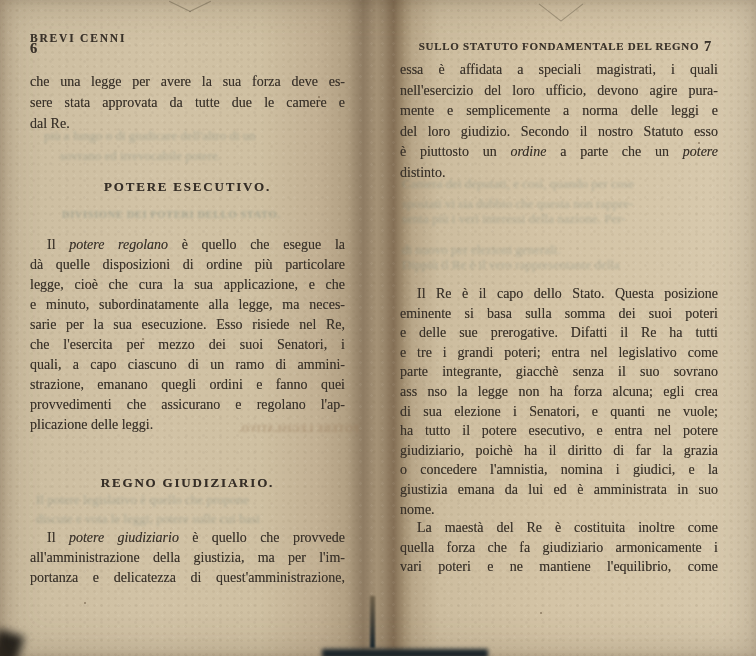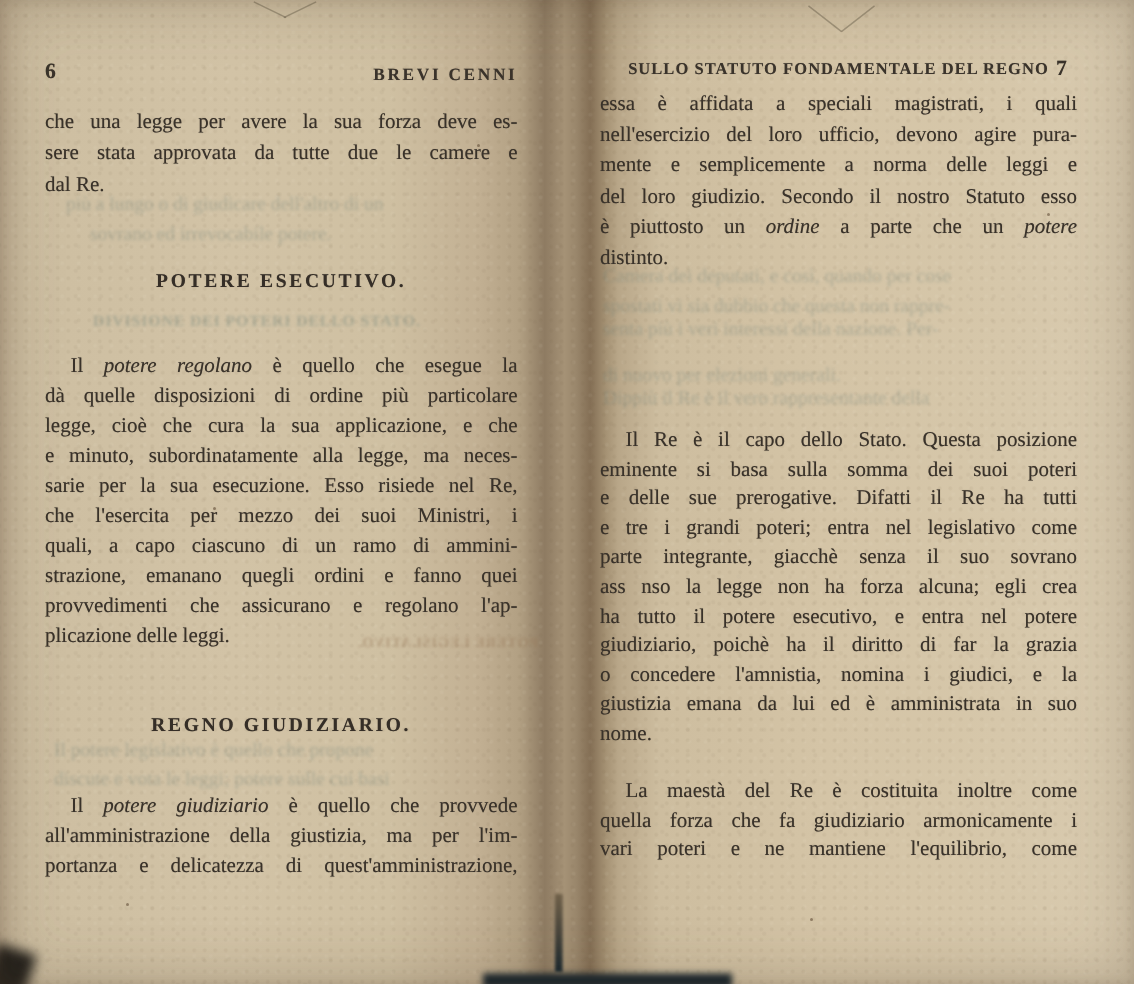--- a/index.html
+++ b/index.html
@@ -102,40 +102,40 @@
   <div class="ghost ghost-caps" id="gh-l4">POTERE LEGISLATIVO.</div>
   <div class="ghost" id="gh-l5">Il potere legislativo è quello che propone</div>
   <div class="ghost" id="gh-l6">discute e vota le leggi; potere sulle cui basi</div>
   <div class="ghost" id="gh-r1">Camera dei deputati, e così, quando per cose</div>
   <div class="ghost" id="gh-r2">spostati vi sia dubbio che questa non rappre-</div>
   <div class="ghost" id="gh-r3">senta più i veri interessi della nazione. Per-</div>
   <div class="ghost" id="gh-r4">di nuovo per elezioni generali.</div>
   <div class="ghost" id="gh-r5">Dippiù il Re è il vero rappresentante della</div>
 
   <div class="running pageno" style="left:30px; top:40px;">6</div>
-  <div class="running" style="left:30px; top:44px; width:315px; text-align:right; letter-spacing:1.8px;">BREVI CENNI</div>
+  <div class="running" style="left:30px; top:32px; width:315px; text-align:left; letter-spacing:1.8px;">BREVI CENNI</div>
 
   <div class="running" style="left:400px; top:40px; width:318px; text-align:center; letter-spacing:.7px; font-size:11px;">SULLO STATUTO FONDAMENTALE DEL REGNO</div>
   <div class="running pageno" style="left:704px; top:38px;">7</div>
 
   <div class="block body-txt lh21 end-short" style="left:30px; top:71px; width:315px;">
       <div class="line">che una legge per avere la sua forza deve es-</div>
       <div class="line">sere stata approvata da tutte due le camere e</div>
       <div class="line">dal Re.</div>
     </div>
 
   <div class="heading" id="h-esecutivo" style="top:179px;">POTERE ESECUTIVO.</div>
 
   <div class="block body-txt lh20 end-short indent-first" style="left:30px; top:235px; width:315px;">
       <div class="line">Il <i>potere regolano</i> è quello che esegue la</div>
       <div class="line">dà quelle disposizioni di ordine più particolare</div>
       <div class="line">legge, cioè che cura la sua applicazione, e che</div>
       <div class="line">e minuto, subordinatamente alla legge, ma neces-</div>
       <div class="line">sarie per la sua esecuzione. Esso risiede nel Re,</div>
-      <div class="line">che l'esercita per mezzo dei suoi Ministri, i</div>
+      <div class="line">che l'esercita per mezzo dei suoi Senatori, i</div>
       <div class="line">quali, a capo ciascuno di un ramo di ammini-</div>
       <div class="line">strazione, emanano quegli ordini e fanno quei</div>
       <div class="line">provvedimenti che assicurano e regolano l'ap-</div>
       <div class="line">plicazione delle leggi.</div>
     </div>
 
   <div class="heading" id="h-giudiziario" style="top:475px;">REGNO GIUDIZIARIO.</div>
 
   <div class="block body-txt lh20 indent-first" style="left:30px; top:528px; width:315px;">
       <div class="line">Il <i>potere giudiziario</i> è quello che provvede</div>
@@ -153,20 +153,21 @@
     </div>
 
 
   <div class="block body-txt lh196 end-short indent-first" style="left:400px; top:284px; width:318px;">
       <div class="line">Il Re è il capo dello Stato. Questa posizione</div>
       <div class="line">eminente si basa sulla somma dei suoi poteri</div>
       <div class="line">e delle sue prerogative. Difatti il Re ha tutti</div>
       <div class="line">e tre i grandi poteri; entra nel legislativo come</div>
       <div class="line">parte integrante, giacchè senza il suo sovrano</div>
       <div class="line">ass nso la legge non ha forza alcuna; egli crea</div>
+      <div class="line">di sua elezione i Senatori, e quanti ne vuole;</div>
       <div class="line">ha tutto il potere esecutivo, e entra nel potere</div>
       <div class="line">giudiziario, poichè ha il diritto di far la grazia</div>
       <div class="line">o concedere l'amnistia, nomina i giudici, e la</div>
       <div class="line">giustizia emana da lui ed è amministrata in suo</div>
       <div class="line">nome.</div>
     </div>
 
   <div class="block body-txt lh196 indent-first" style="left:400px; top:518px; width:318px;">
       <div class="line">La maestà del Re è costituita inoltre come</div>
       <div class="line">quella forza che fa giudiziario armonicamente i</div>

